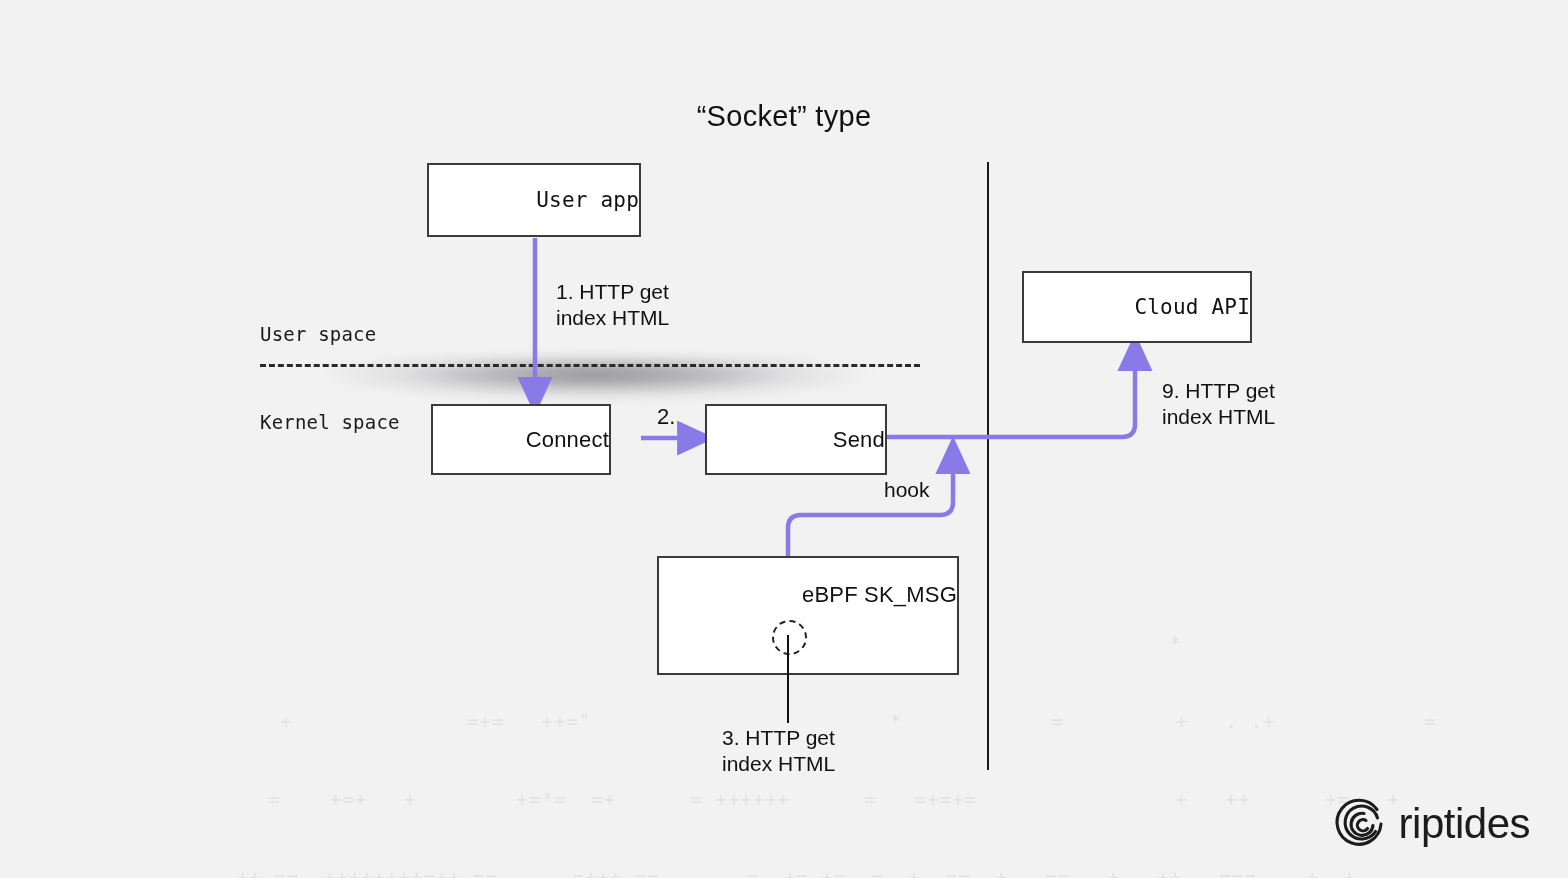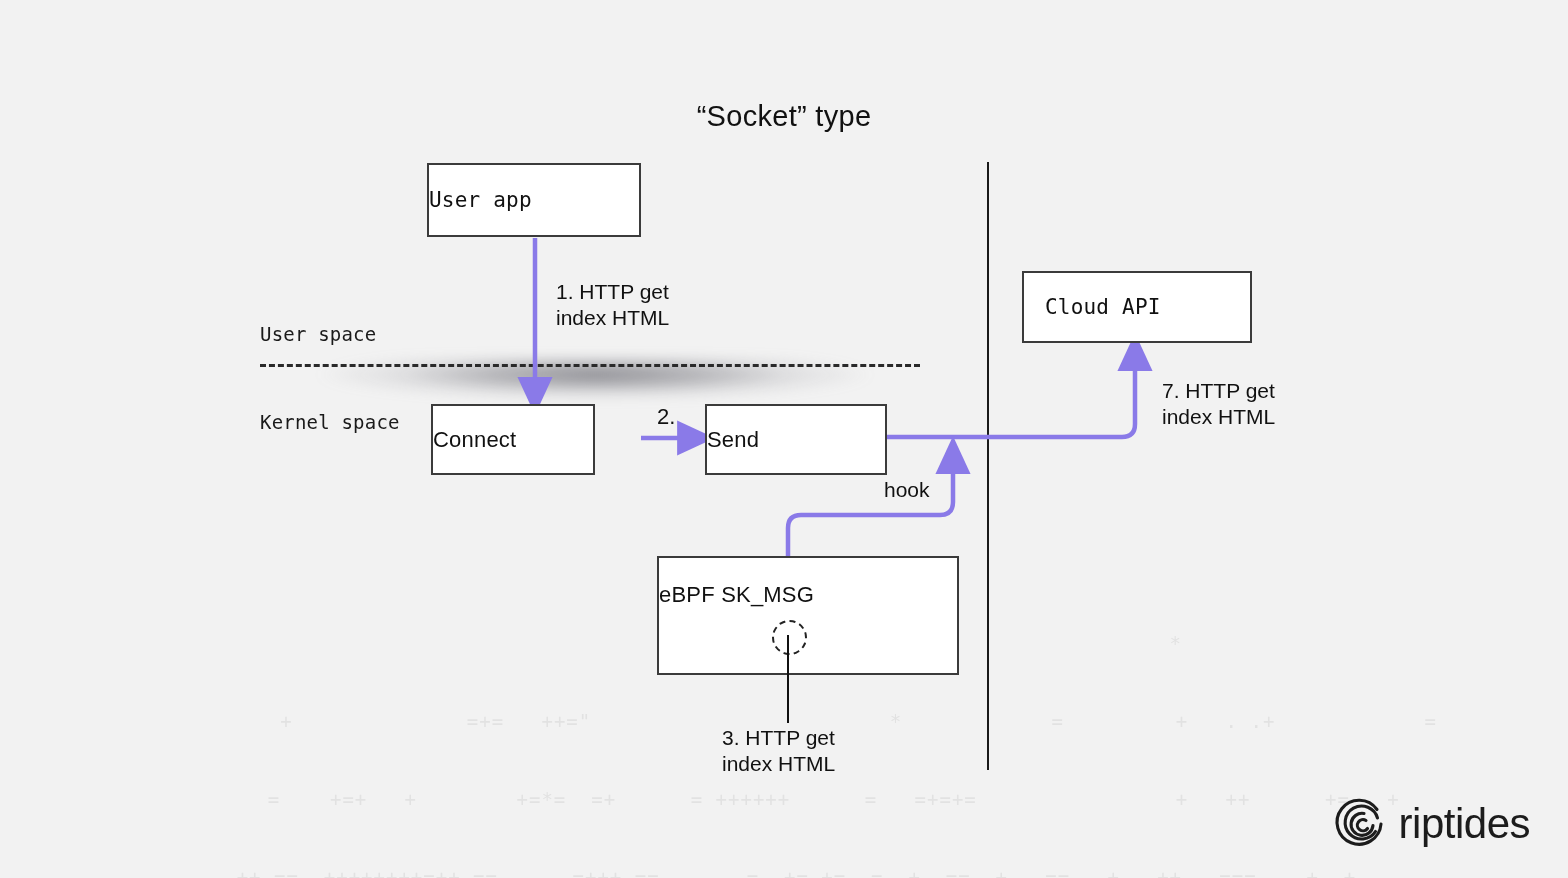--- a/index.html
+++ b/index.html
@@ -41,29 +41,29 @@
     font-size:29px;color:#111;
     font-family:"Liberation Sans",sans-serif;
     letter-spacing:.3px;
   }
 
   
   .box{
     position:absolute;
     background:#fff;
     border:2px solid #3b3b3b;
-    display:flex;align-items:center;justify-content:flex-start;
+    display:flex;align-items:center;justify-content:flex-end;
     font-family:"DejaVu Sans Mono","Liberation Mono",monospace;
     font-size:21px;color:#111;
     box-sizing:border-box;
     letter-spacing:.2px;
   }
   .box.sans{font-family:"Liberation Sans",sans-serif;font-size:22px;}
   #box-userapp{left:427px;top:163px;width:214px;height:74px;}
-  #box-connect{left:431px;top:404px;width:164px;height:71px;align-items:center;}
+  #box-connect{left:431px;top:404px;width:180px;height:71px;align-items:center;}
   #box-send   {left:705px;top:404px;width:182px;height:71px;}
   #box-cloud  {left:1022px;top:271px;width:230px;height:72px;padding-left:21px;}
   #box-ebpf   {left:657px;top:556px;width:302px;height:119px;align-items:flex-start;}
   #box-ebpf .ebpf-label{margin-top:24px;font-family:"Liberation Sans",sans-serif;font-size:22px;}
 
   
   #ebpf-dot{
     position:absolute;left:772px;top:620px;width:31px;height:31px;
     border:2px dashed #222;border-radius:50%;
     background:transparent;
@@ -193,21 +193,21 @@
   </div>
 
   <div class="annot" id="annot-2">2.</div>
 
   <div class="annot" id="annot-3">
     <div>3. HTTP get</div>
     <div>index HTML</div>
   </div>
 
   <div class="annot" id="annot-4">
-    <div>7. HTTP get</div>
+    <div>9. HTTP get</div>
     <div>index HTML</div>
   </div>
 
   <div class="annot" id="annot-hook">hook</div>
 
   <div id="logo">
     <svg width="52" height="52" viewBox="0 0 52 52">
       <g fill="none" stroke="#1c1c1c" stroke-width="3.1" stroke-linecap="round">
         <path d="M44 11.5 A22 22 0 1 0 48 26"></path>
         <path d="M44.5 20 A16.5 16.5 0 1 0 42.5 33.5"></path>

